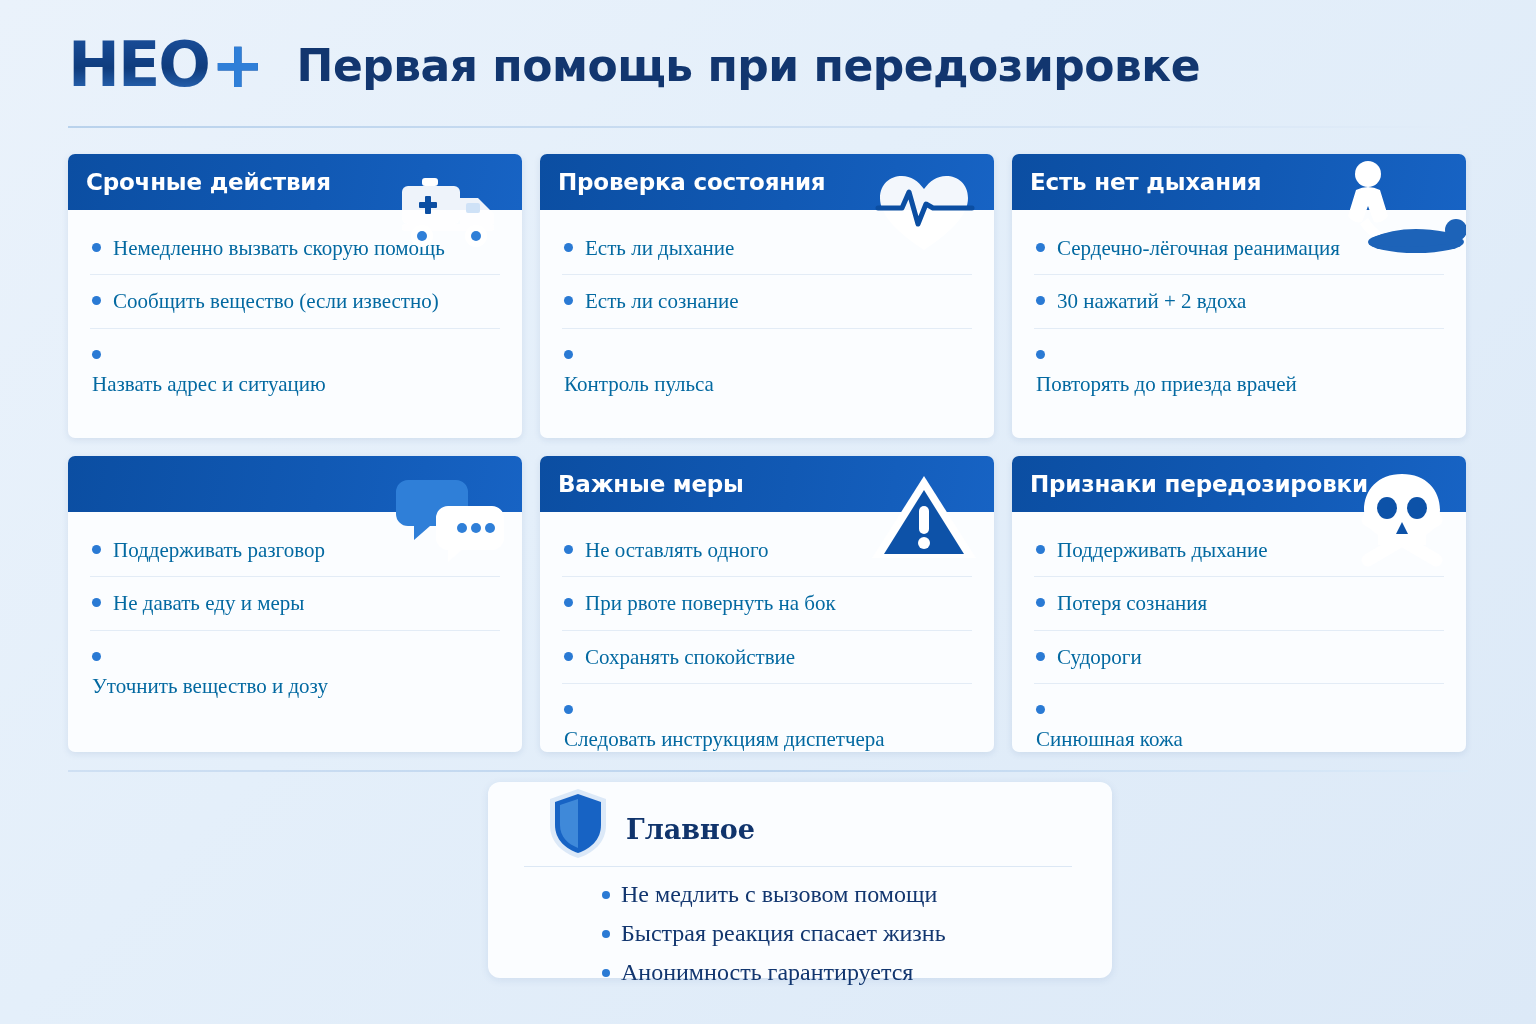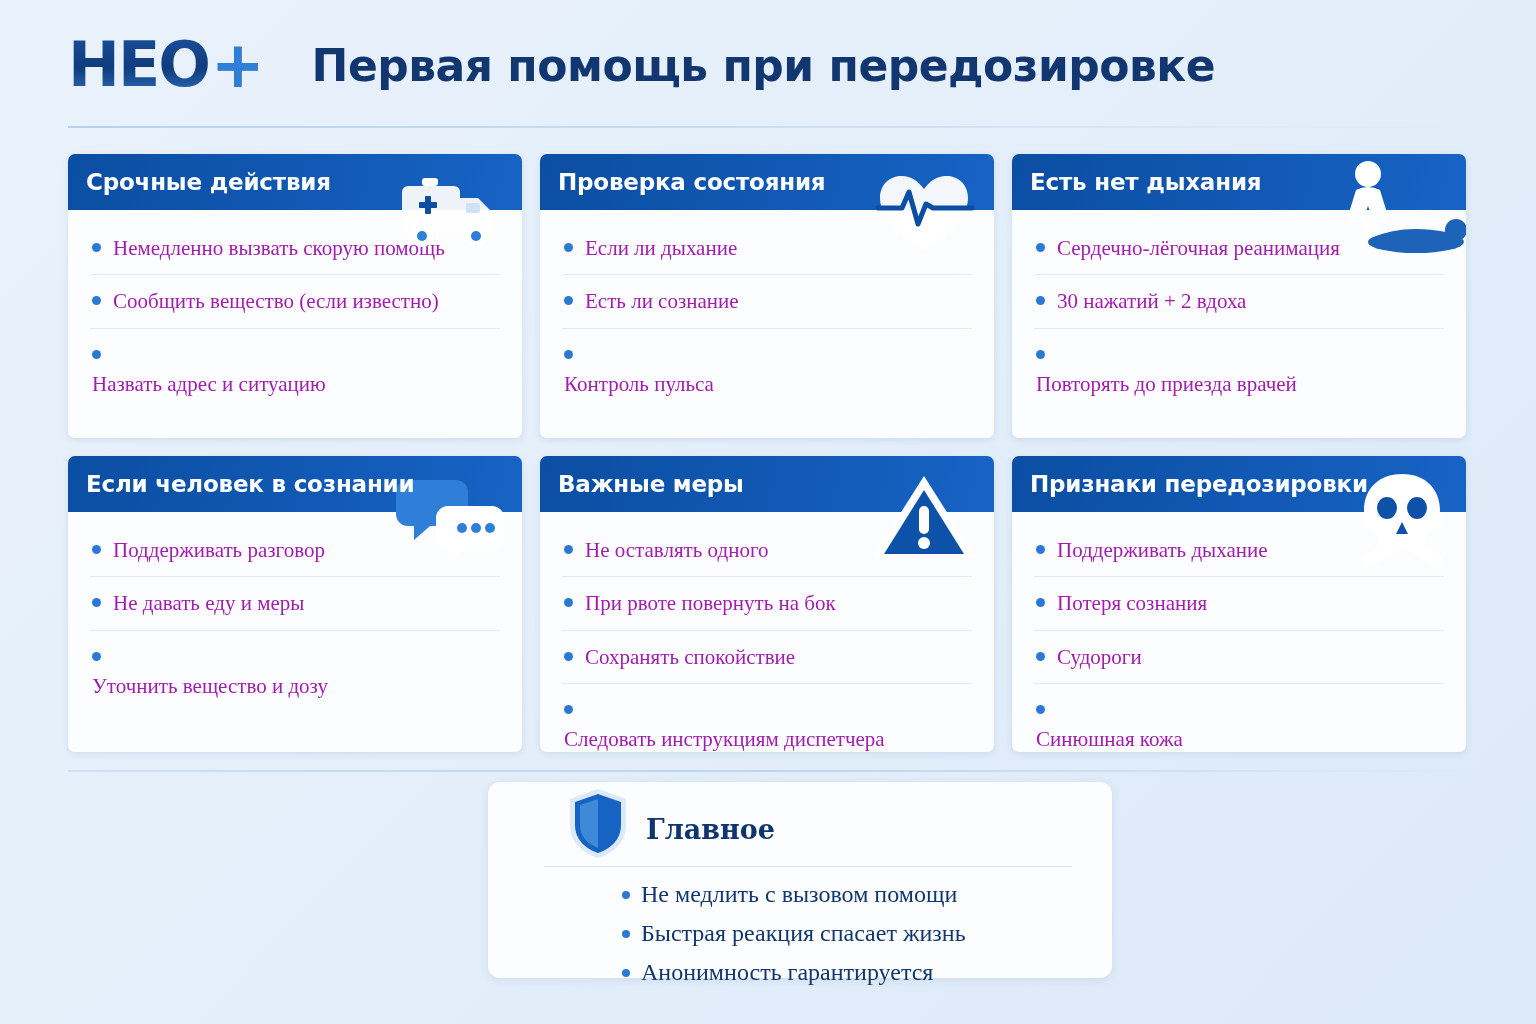--- a/index.html
+++ b/index.html
@@ -45,21 +45,20 @@
     font-size: 64px;
     margin-left: 2px;
   }
   .title {
     font-family: "DejaVu Sans", sans-serif;
     font-weight: bold;
     font-size: 44px;
     color: #12366f;
     letter-spacing: -0.5px;
     white-space: nowrap;
-    margin-left: 15px;
   }
   .header-rule {
     position: absolute;
     left: 68px;
     top: 126px;
     width: 1400px;
     height: 2px;
     background: linear-gradient(90deg, #b9d2ec 0%, #cfe0f3 60%, #e2edf9 100%);
   }
 
@@ -116,21 +115,21 @@
   .card-body {
     padding: 12px 22px 10px 22px;
   }
   .item {
     display: flex;
     align-items: flex-start;
     gap: 12px;
     padding: 13px 2px 13px 2px;
     border-bottom: 1px solid #e3ecf6;
     font-size: 21px;
-    color: #a21caf;
+    color: #0369a1;
     line-height: 1.25;
   }
   .item:last-child { border-bottom: none; flex-direction: column; }
   .item .dot {
     flex: 0 0 auto;
     width: 9px;
     height: 9px;
     border-radius: 50%;
     background: #2a7ad4;
     margin-top: 8px;
@@ -147,21 +146,21 @@
   }
   .footer {
     position: absolute;
     left: 488px;
     top: 782px;
     width: 624px;
     height: 196px;
     background: #fbfdff;
     border-radius: 12px;
     box-shadow: 0 2px 8px rgba(25, 70, 130, 0.09);
-    padding: 16px 40px 14px 56px;
+    padding: 16px 40px 14px 36px;
     box-sizing: border-box;
   }
   .footer-head {
     display: flex;
     align-items: center;
     gap: 16px;
     padding-left: 22px;
     border-bottom: 1px solid #dce8f5;
     padding-bottom: 6px;
   }
@@ -256,21 +255,21 @@
       <div class="card-icon">
         <svg viewBox="0 0 120 110" width="120" height="110">
           <path d="M60 92 C30 72 16 56 16 40 C16 26 26 18 38 18 C47 18 54 23 60 31 C66 23 73 18 82 18 C94 18 104 26 104 40 C104 56 90 72 60 92Z" fill="#ffffff" opacity="0.95"></path>
           <path d="M14 50 H38 L45 34 L54 66 L62 46 L69 50 H108" fill="none" stroke="#0b4ea2" stroke-width="5" stroke-linecap="round" stroke-linejoin="round"></path>
         </svg>
       </div>
     </div>
     <div class="card-body">
       <div class="item">
           <span class="dot"></span>
-          <span>Если ли дыхание</span>
+          <span>Есть ли дыхание</span>
         </div>
       <div class="item">
           <span class="dot"></span>
           <span>Есть ли сознание</span>
         </div>
       <div class="item">
           <span class="dot"></span>
           <span>Контроль пульса</span>
         </div>
     </div>
@@ -305,21 +304,20 @@
         </div>
       <div class="item">
           <span class="dot"></span>
           <span>Повторять до приезда врачей</span>
         </div>
     </div>
   </div>
 
   <div class="card card-r2">
     <div class="card-head">
-      <h2>Если человек в сознании</h2>
       <div class="card-icon">
         <svg viewBox="0 0 120 110" width="120" height="110">
           <path d="M16 20 h48 a12 12 0 0 1 12 12 v22 a12 12 0 0 1 -12 12 h-26 l-16 14 v-14 h-6 a12 12 0 0 1 -12 -12 v-22 a12 12 0 0 1 12 -12z" fill="#2f7fd8"></path>
           <path d="M56 46 h44 a12 12 0 0 1 12 12 v20 a12 12 0 0 1 -12 12 h-30 l-14 12 v-12 a12 12 0 0 1 -12 -12 v-20 a12 12 0 0 1 12 -12z" fill="#ffffff"></path>
           <g fill="#2f7fd8">
             <circle cx="70" cy="68" r="5"></circle>
             <circle cx="84" cy="68" r="5"></circle>
             <circle cx="98" cy="68" r="5"></circle>
           </g>
         </svg>

